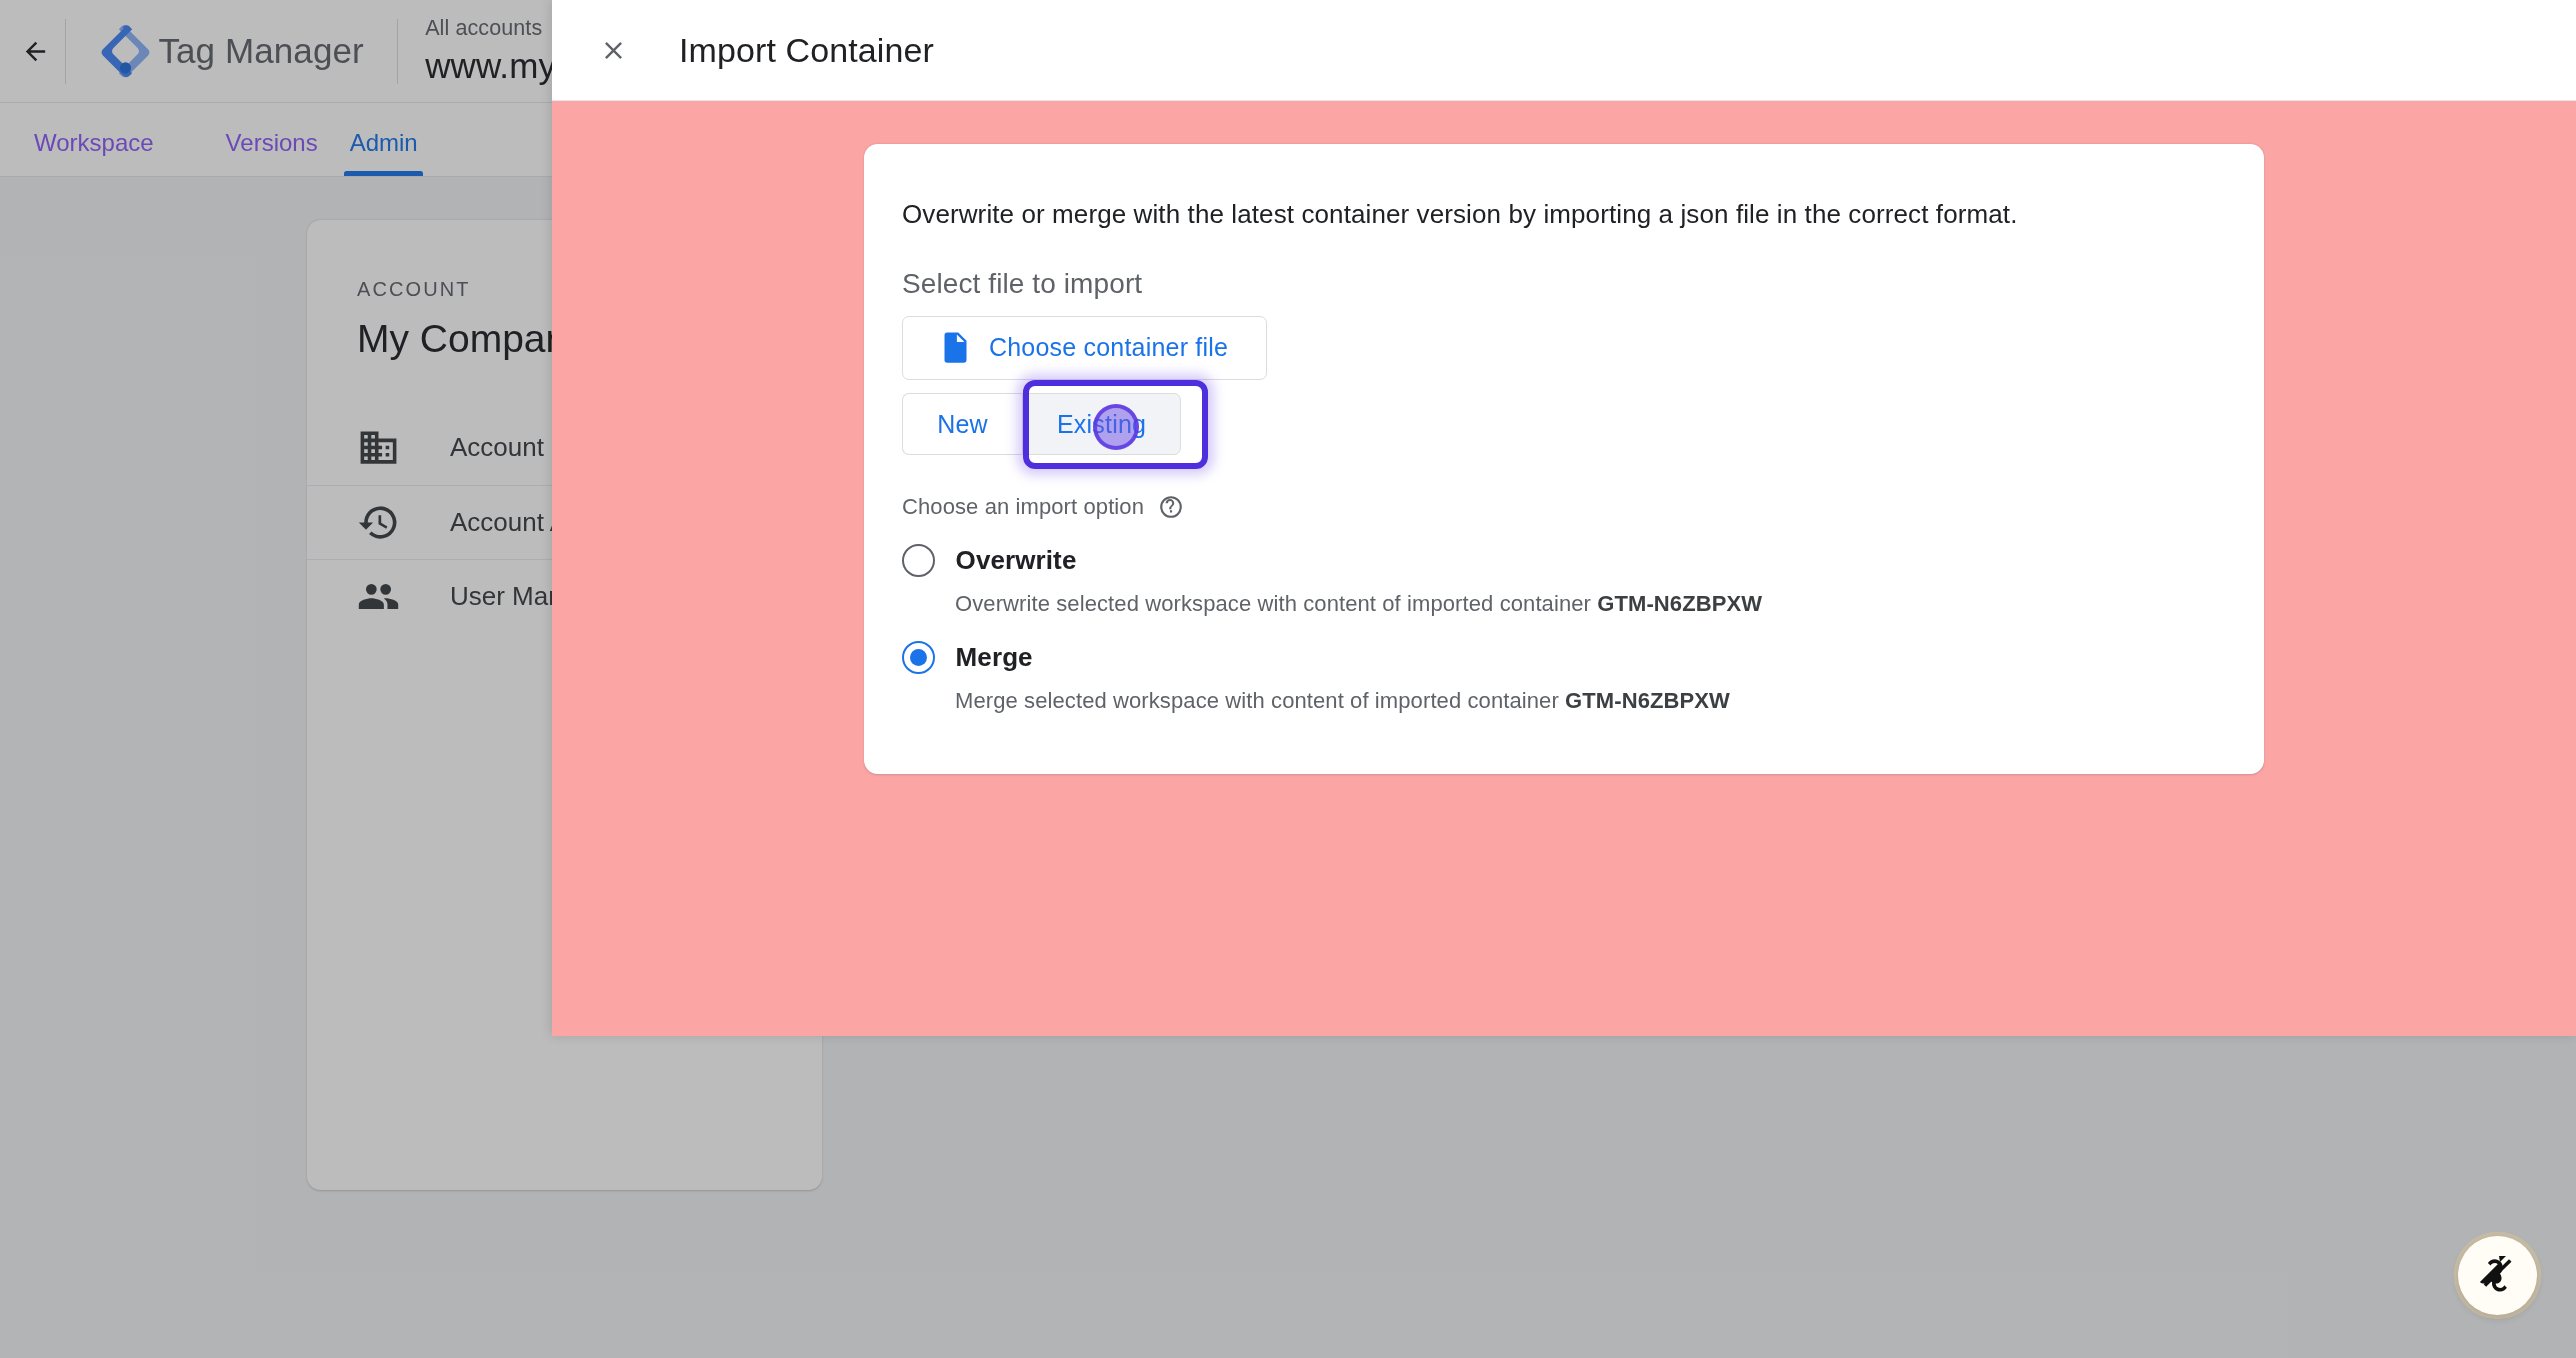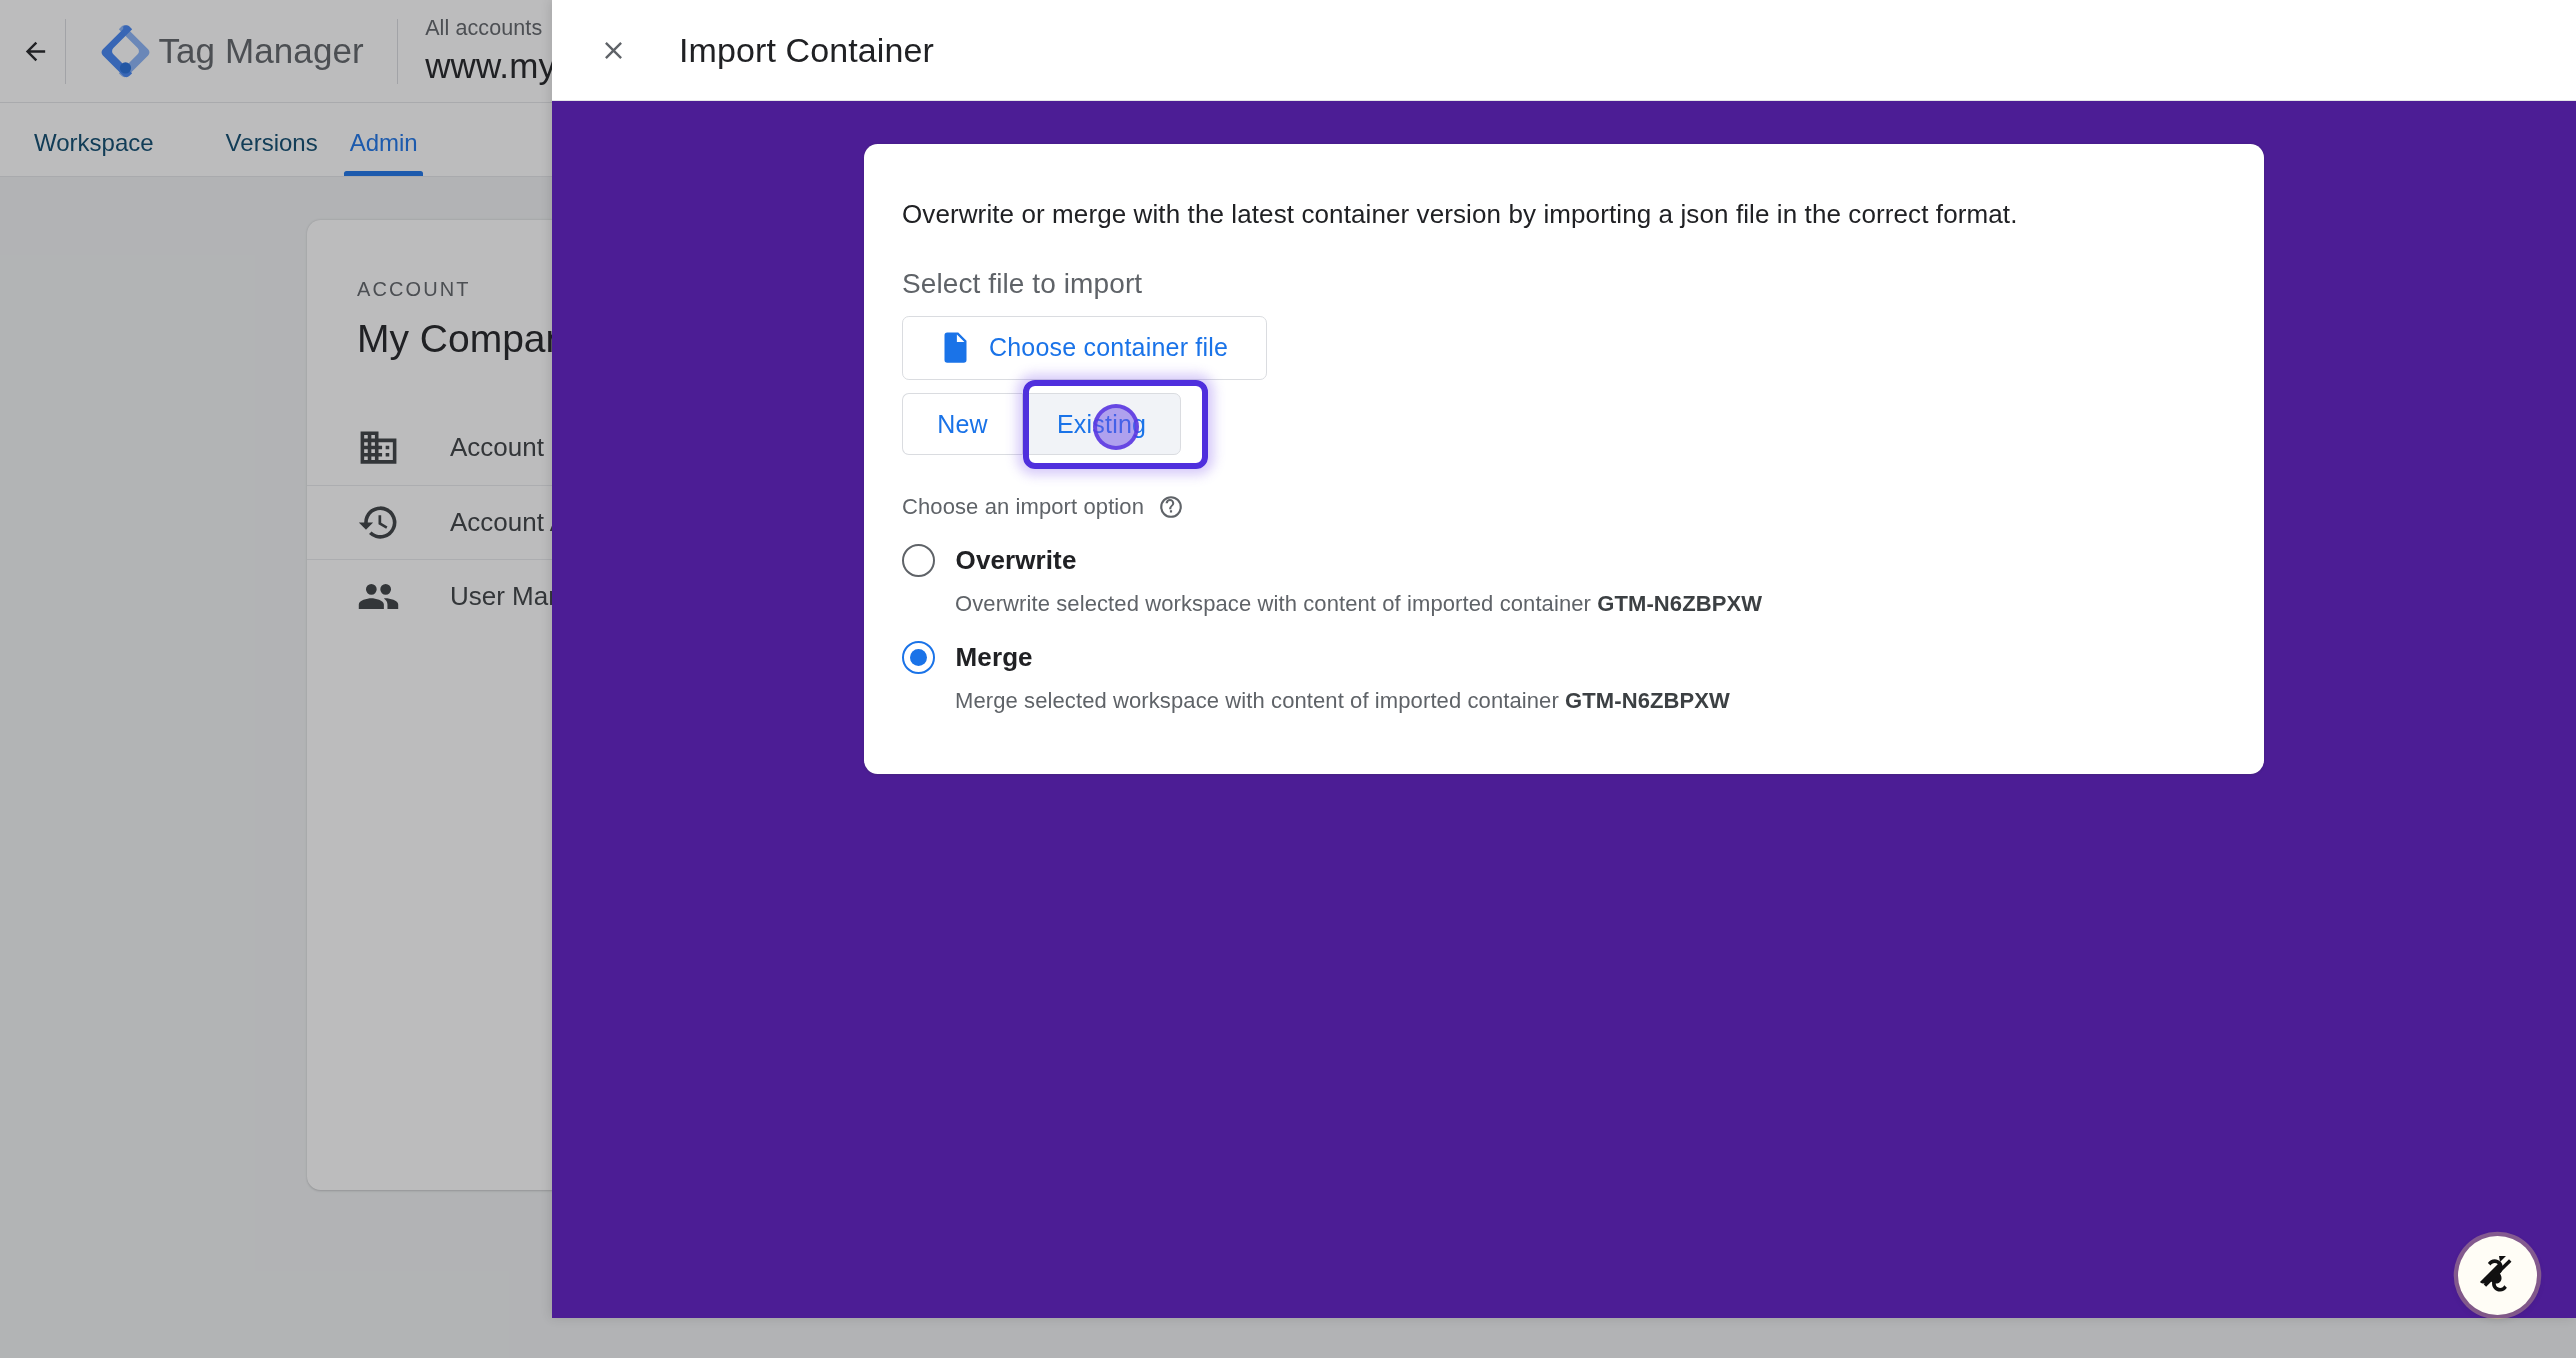--- a/index.html
+++ b/index.html
@@ -46,21 +46,21 @@
     font-size: 35px; color: #202124; white-space: nowrap; margin-top: 5.2px;
     letter-spacing: 0.1px;
   }
 
   .app-tabs {
     position: absolute; top: 103px; left: 0; width: 2576px; height: 74px;
     background: #ffffff; display: flex; align-items: flex-end;
     border-bottom: 0.9px solid #e4e6e8;
   }
   .tab {
-    font-size: 24px; color: #0c4a6e; padding: 0 0 19px 0; margin-left: 0;
+    font-size: 24px; color: #8b5cf6; padding: 0 0 19px 0; margin-left: 0;
     position: relative; cursor: pointer; white-space: nowrap;
   }
   .tab.t1 { margin-left: 34px; }
   .tab.t2 { margin-left: 72px; }
   .tab.t3 { margin-left: 32px; }
   .tab.active { color: #1a73e8; }
   .tab.active::after {
     content: ""; position: absolute; left: -5.2px; right: -5.2px; bottom: 0;
     height: 5.2px; background: #1a73e8; border-radius: 2.6px 2.6px 0 0;
   }
@@ -90,22 +90,22 @@
   .acct-ico { width: 43px; height: 43px; flex: 0 0 43px; color: #3c4043; }
   .acct-ico svg { width: 43px; height: 43px; fill: #3c4043; display: block; }
   .acct-label { font-size: 26px; color: #3c4043; margin-left: 50px; white-space: nowrap; }
 
   
   .scrim {
     position: absolute; inset: 0;
     background: rgba(32,33,36,.30);
   }
   .modal {
-    position: absolute; left: 552px; top: 0; width: 2024px; height: 1318px;
-    background: #4c1d95;
+    position: absolute; left: 552px; top: 0; width: 2024px; height: 1036px;
+    background: #fca5a5;
     box-shadow: -1.7px 0 10.3px rgba(0,0,0,.12);
   }
   .modal-header {
     height: 101px; background: #ffffff; display: flex; align-items: center;
     border-bottom: 0.9px solid #e4e6e8;
   }
   .close-btn {
     width: 50px; height: 50px; margin-left: 36px;
     display: flex; align-items: center; justify-content: center;
     border-radius: 50%; cursor: pointer;

